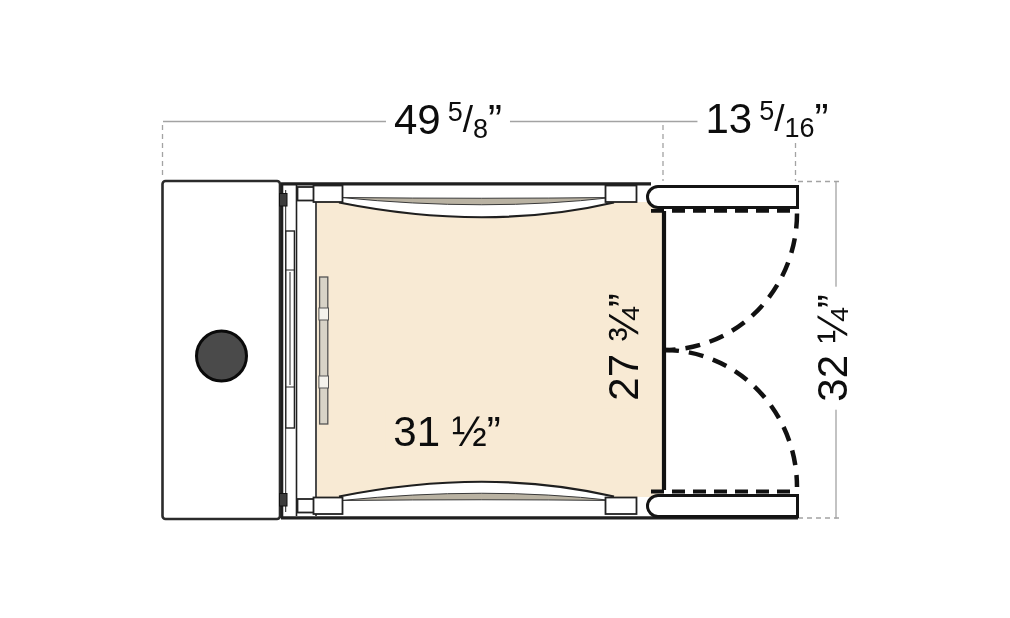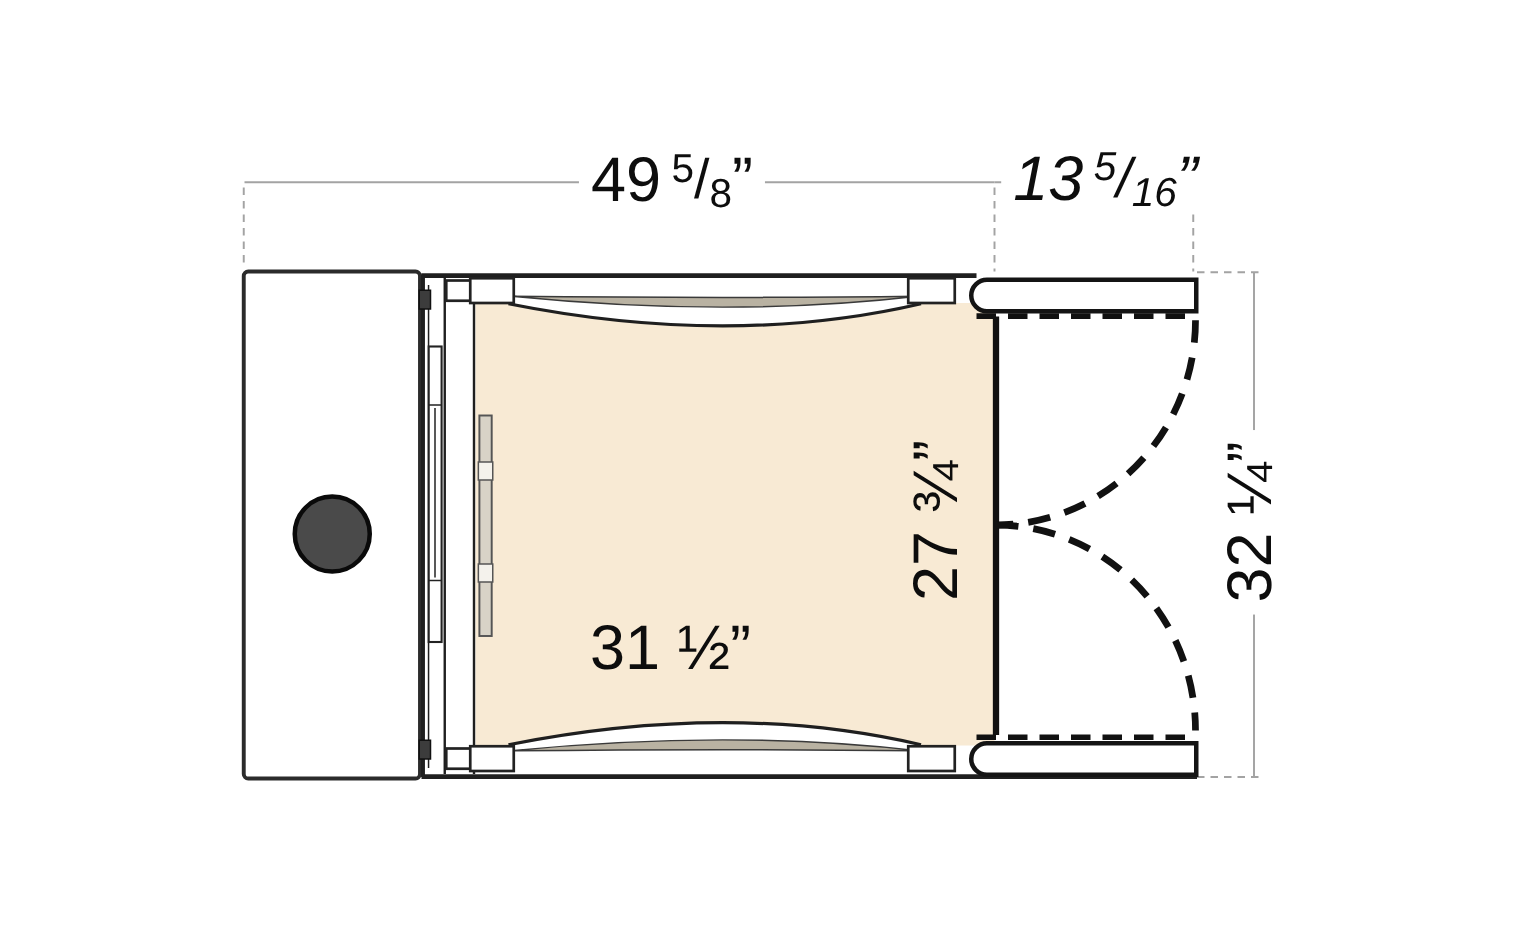--- a/index.html
+++ b/index.html
@@ -106,21 +106,21 @@
     <g fill="none" stroke="#111" stroke-width="4.5" stroke-dasharray="15 10">
       <path d="M797,213.5 A133,136.5 0 0 1 664,350"></path>
       <path d="M664,350 A133,137 0 0 1 797,487"></path>
     </g>
   </svg>
 
   <div class="dim" style="left:448px;top:120px;">
     <span class="whole">49</span><span class="fnum">5</span><span class="fslash">/</span><span class="fden">8</span><span class="unit">”</span>
   </div>
 
-  <div class="dim" style="left:737px;top:119px;font-style:italic;">
+  <div class="dim" style="left:767px;top:119px;">
     <span class="whole">13</span><span class="fnum">5</span><span class="fslash">/</span><span class="fden">16</span><span class="unit">”</span>
   </div>
 
   <div class="dim on-cushion" style="left:447px;top:432px;">
     <span>31 ½”</span>
   </div>
 
   <div class="dim rot on-cushion" style="left:624px;top:347px;">
     <span>27 ¾”</span>
   </div>

